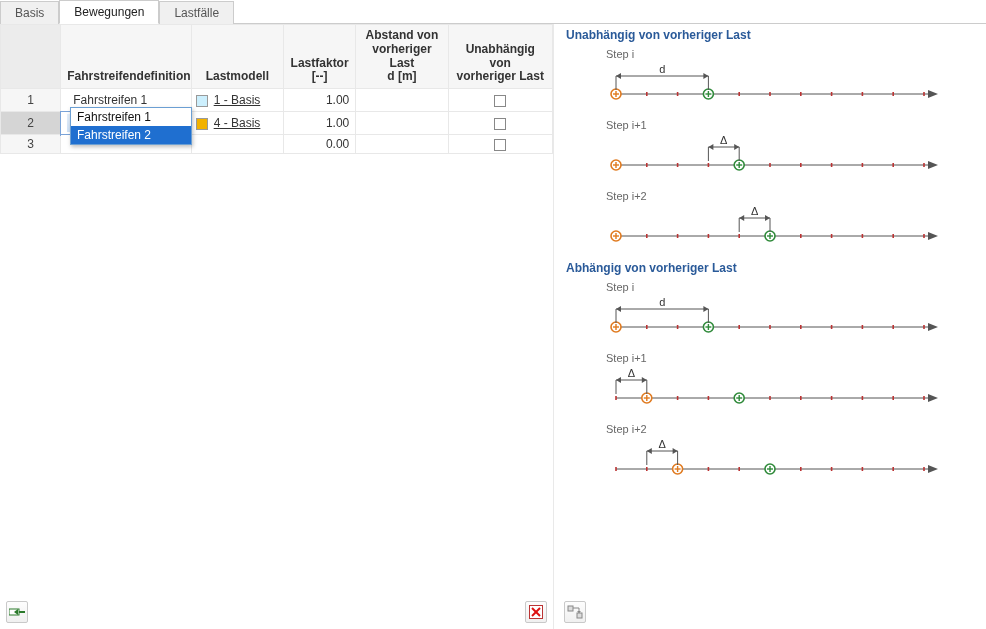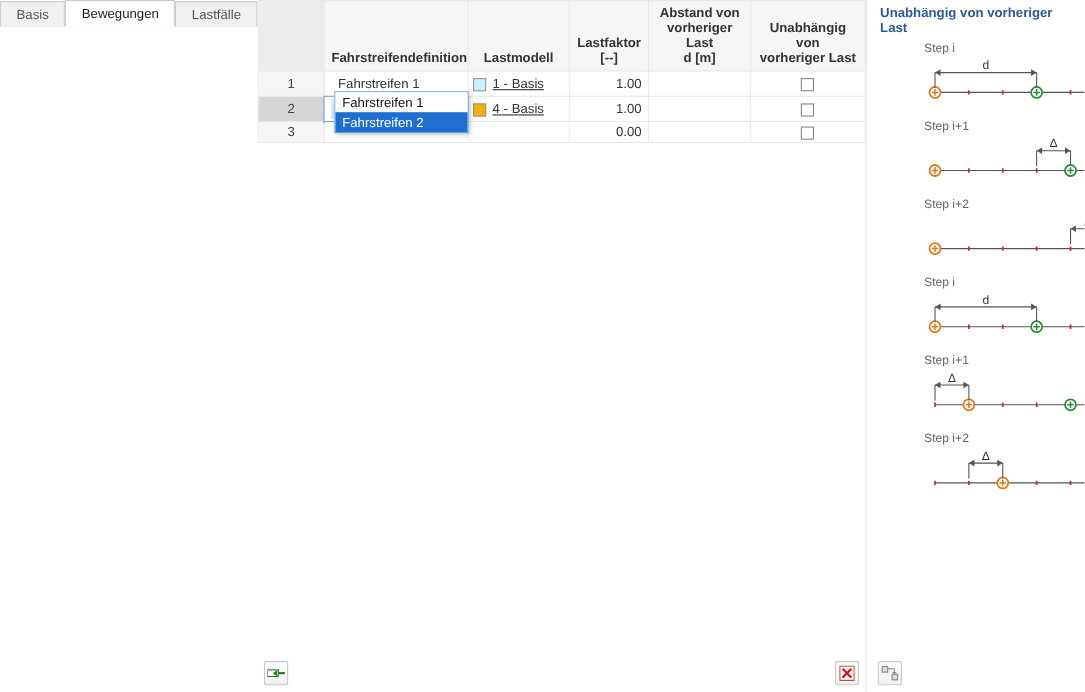--- a/index.html
+++ b/index.html
@@ -4,21 +4,21 @@
 <style>
   * { box-sizing: border-box; }
   html, body {
     margin: 0; padding: 0;
     width: 986px; height: 629px;
     font-family: "Segoe UI", Tahoma, Arial, sans-serif;
     font-size: 12px;
     background: #fff;
     color: #333;
   }
-  .root { display: flex; flex-direction: row; width: 986px; height: 629px; border-radius: 29px; }
+  .root { display: flex; flex-direction: column; width: 986px; height: 629px; border-radius: 29px; }
 
   
   .tabs {
     display: flex; align-items: flex-end;
     border-bottom: 1px solid #ccc;
     height: 24px;
     background: #fff;
   }
   .tab {
     padding: 4px 14px 4px 14px;
@@ -374,20 +374,21 @@
             <line x1="161" y1="32" x2="167" y2="32" stroke="#2f8a3a" stroke-width="1.4"></line>
             <line x1="164" y1="29" x2="164" y2="35" stroke="#2f8a3a" stroke-width="1.4"></line>
             <line x1="133.2" y1="28" x2="133.2" y2="14" stroke="#555"></line>
             <line x1="164" y1="28" x2="164" y2="14" stroke="#555"></line>
             <line x1="133.2" y1="14" x2="164" y2="14" stroke="#555"></line>
             <polygon points="133.2,14 138.2,11 138.2,17" fill="#555"></polygon>
             <polygon points="164,14 159,11 159,17" fill="#555"></polygon>
             <text x="148.6" y="11" font-size="11" text-anchor="middle" fill="#333">Δ</text>
           </svg></div>
 
+      <div class="section-title">Abhängig von vorheriger Last</div>
 
       <div class="step-label">Step i</div>
       <div class="diagram-block" id="diagB1"><svg width="340" height="44" viewBox="0 0 340 44">
             <line x1="10" y1="32" x2="326" y2="32" stroke="#555" stroke-width="1"></line>
             <polygon points="332,32 322,28 322,36" fill="#555"></polygon>
             <line x1="10" y1="30" x2="10" y2="34" stroke="#b33" stroke-width="1.6"></line>
             <line x1="40.8" y1="30" x2="40.8" y2="34" stroke="#b33" stroke-width="1.6"></line>
             <line x1="71.6" y1="30" x2="71.6" y2="34" stroke="#b33" stroke-width="1.6"></line>
             <line x1="102.4" y1="30" x2="102.4" y2="34" stroke="#b33" stroke-width="1.6"></line>
             <line x1="133.2" y1="30" x2="133.2" y2="34" stroke="#b33" stroke-width="1.6"></line>

